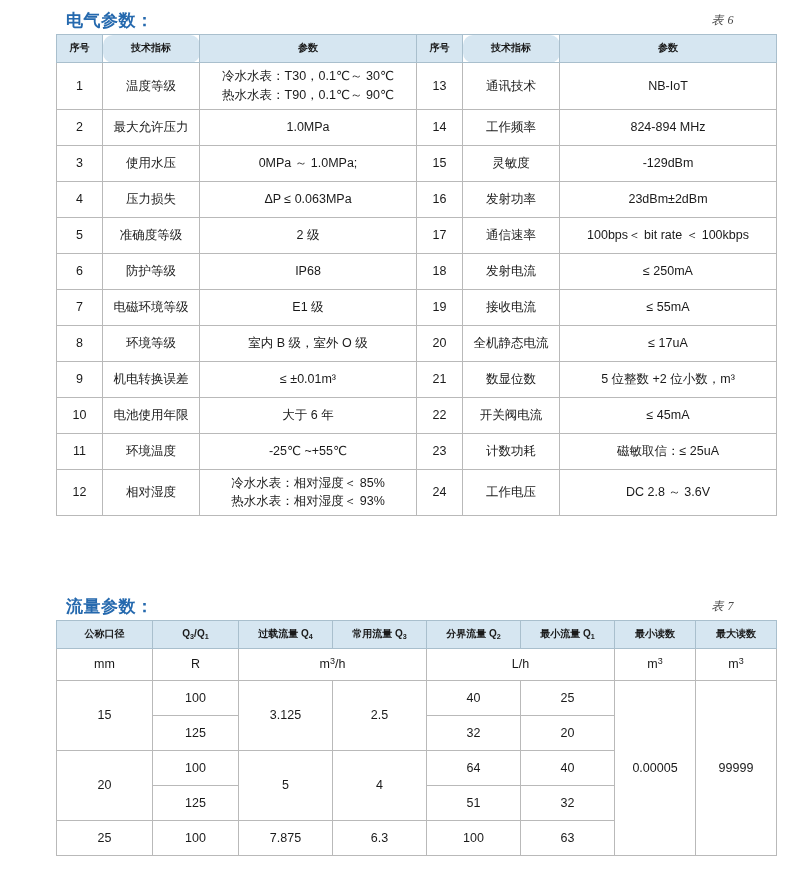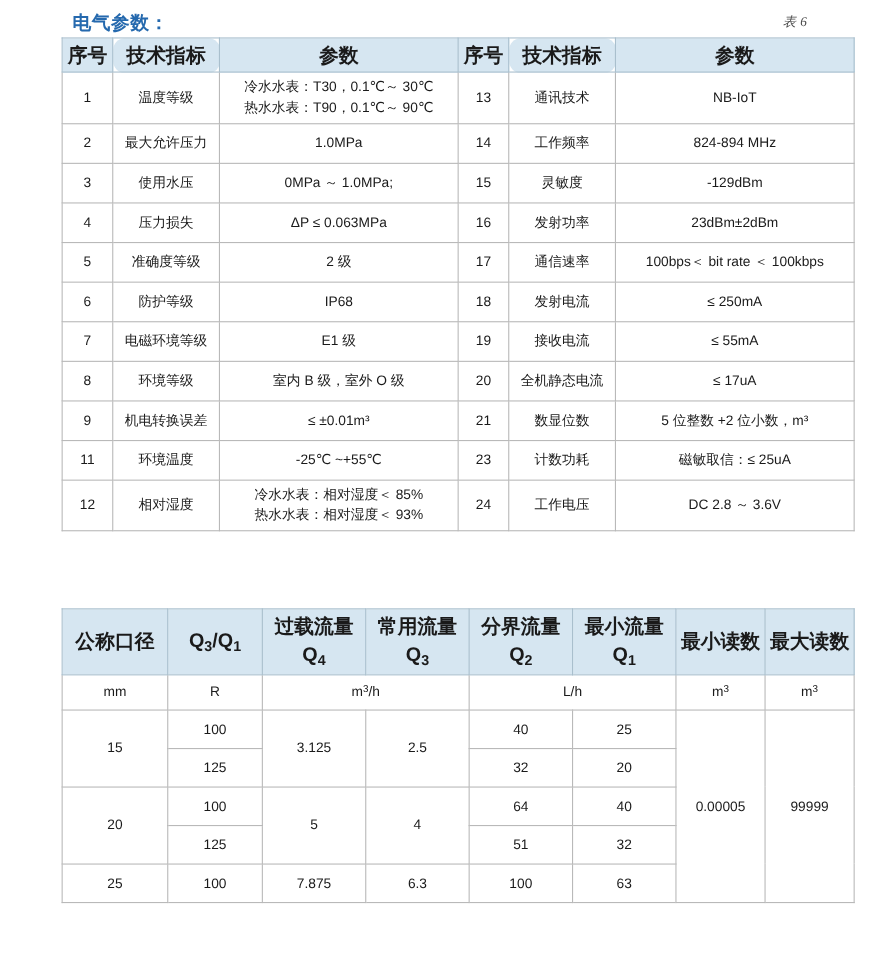--- a/index.html
+++ b/index.html
@@ -58,21 +58,21 @@
     font-size: 12.5px;
     color: #1a1a1a;
     padding: 2px 3px;
     line-height: 1.45;
     font-weight: normal;
   }
   table.grid thead th {
     background: #d6e6f1;
     font-weight: bold;
     height: 28px;
-    font-size: 18px;
+    font-size: 10px;
     border-color: #a9bfcd;
   }
 
   
   #t1 td { height: 36px; }
   #t1 td.multiline { line-height: 1.5; padding: 4px 3px; }
   .c-idx  { width: 46px; }
   .c-name { width: 97px; border-radius: 10px; }
   .c-val  { width: 217px; }
 
@@ -192,20 +192,28 @@
 
       <tr>
         <td>9</td>
         <td>机电转换误差</td>
         <td>≤ ±0.01m³</td>
         <td>21</td>
         <td>数显位数</td>
         <td>5 位整数 +2 位小数，m³</td>
       </tr>
 
+      <tr>
+        <td>10</td>
+        <td>电池使用年限</td>
+        <td>大于 6 年</td>
+        <td>22</td>
+        <td>开关阀电流</td>
+        <td>≤ 45mA</td>
+      </tr>
 
       <tr>
         <td>11</td>
         <td>环境温度</td>
         <td>-25℃ ~+55℃</td>
         <td>23</td>
         <td>计数功耗</td>
         <td>磁敏取信：≤ 25uA</td>
       </tr>
 
@@ -219,20 +227,24 @@
         <td>24</td>
         <td>工作电压</td>
         <td>DC 2.8 ～ 3.6V</td>
       </tr>
 
     </tbody>
   </table>
 
   <div class="gap-big"></div>
 
+  <div class="section-head">
+    <div class="section-title">流量参数：</div>
+    <div class="table-caption">表 7</div>
+  </div>
 
   <table class="grid" id="t2">
     <thead>
       <tr>
         <th class="f-dn">公称口径</th>
         <th class="f-rr"><span>Q</span><sub>3</sub><span>/Q</span><sub>1</sub></th>
         <th class="f-q4"><span>过载流量 Q</span><sub>4</sub></th>
         <th class="f-q3"><span>常用流量 Q</span><sub>3</sub></th>
         <th class="f-q2"><span>分界流量 Q</span><sub>2</sub></th>
         <th class="f-q1"><span>最小流量 Q</span><sub>1</sub></th>

